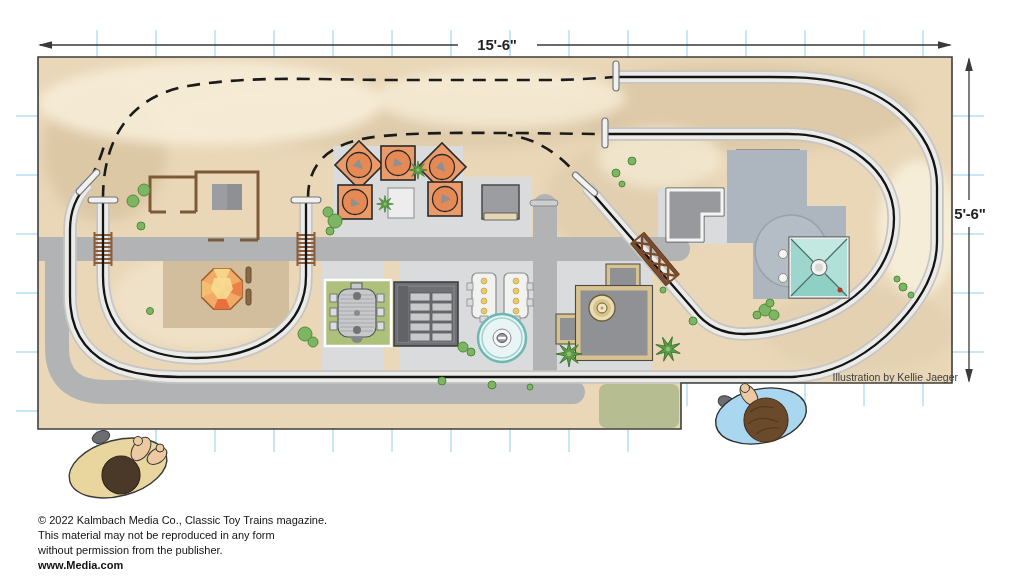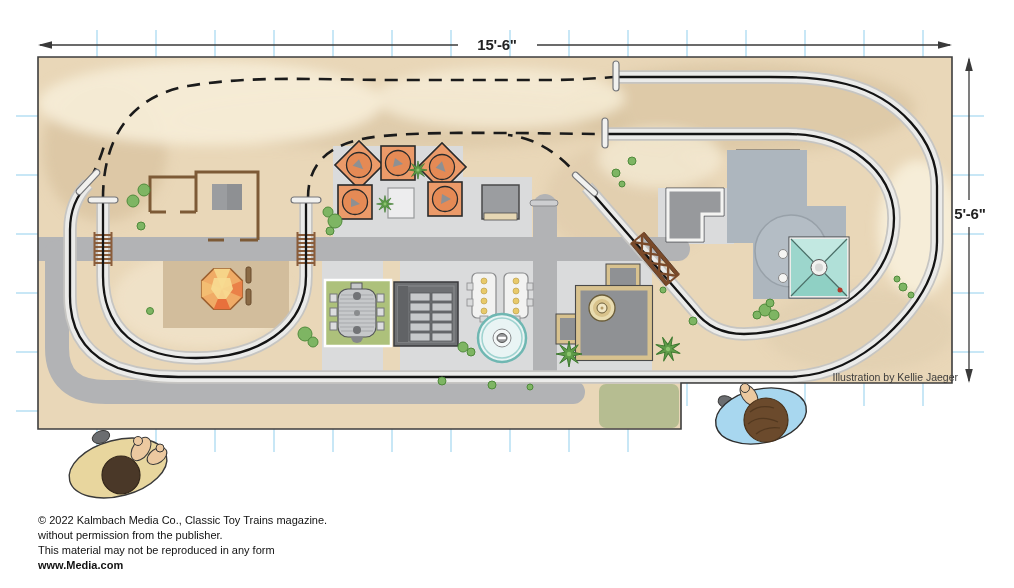--- a/index.html
+++ b/index.html
@@ -471,18 +471,18 @@
   </g>
 </svg>
 
 <div class="dim-label" id="dim-top" style="left:459px;top:36px;width:76px;">15'-6"</div>
 <div class="dim-label" id="dim-right" style="left:941px;top:205px;width:58px;">5'-6"</div>
 
 <div id="credit">Illustration by Kellie Jaeger</div>
 
 <div id="copyright">
   <div>© 2022 Kalmbach Media Co., Classic Toy Trains magazine.</div>
+  <div>This material may not be reproduced in any form</div>
   <div>without permission from the publisher.</div>
-  <div>This material may not be reproduced in any form</div>
   <div class="bold">www.Media.com</div>
 </div>
 
 </div>
 
 </body></html>

